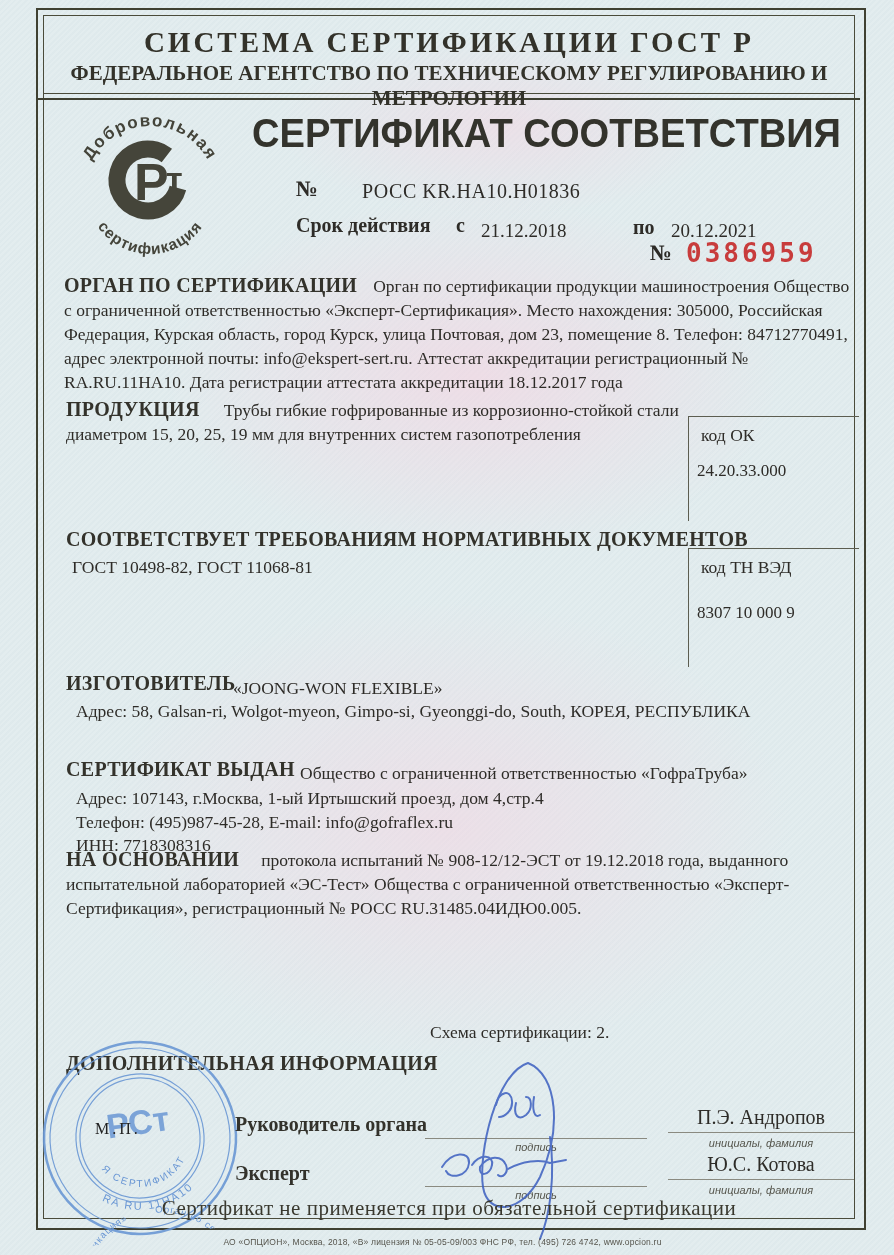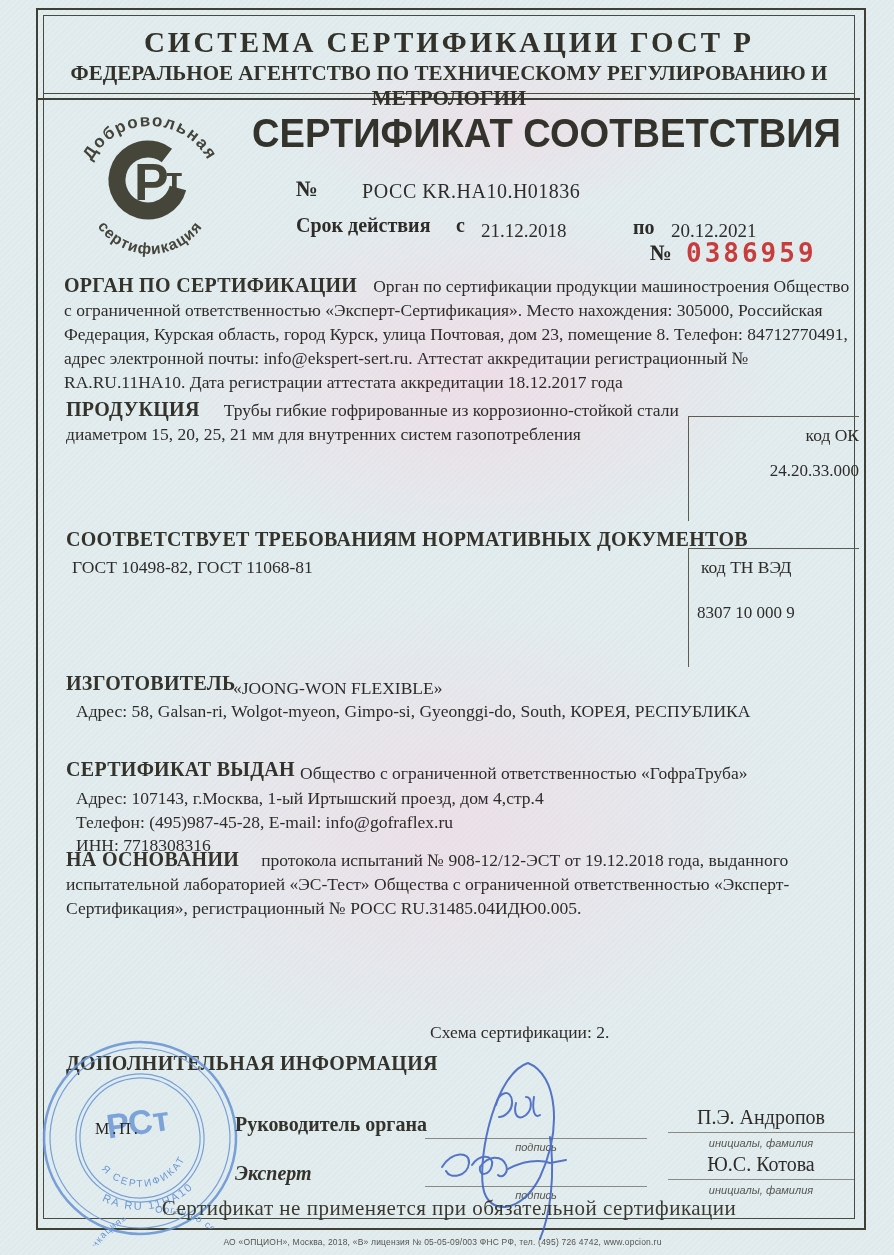--- a/index.html
+++ b/index.html
@@ -87,24 +87,24 @@
 <div class="abs validity-to-label">по</div>
 <div class="abs validity-to">20.12.2021</div>
 <div class="abs blank-no-label">№</div>
 <div class="abs blank-no">0386959</div>
 
 <p class="abs para" style="left:64px;top:272px;width:794px;margin:0;">
   <b>ОРГАН ПО СЕРТИФИКАЦИИ</b><span class="gap"></span><span>Орган по сертификации продукции машиностроения Общество с ограниченной ответственностью «Эксперт-Сертификация». Место нахождения: 305000, Российская Федерация, Курская область, город Курск, улица Почтовая, дом 23, помещение 8. Телефон: 84712770491, адрес электронной почты: info@ekspert-sert.ru. Аттестат аккредитации регистрационный № RA.RU.11НА10. Дата регистрации аттестата аккредитации 18.12.2017 года</span>
 </p>
 
 <p class="abs para" style="left:66px;top:396px;width:614px;margin:0;">
-  <b>ПРОДУКЦИЯ</b><span class="gap" style="width:24px;"></span><span>Трубы гибкие гофрированные из коррозионно-стойкой стали диаметром 15, 20, 25, 21 мм для внутренних систем газопотребления</span>
+  <b>ПРОДУКЦИЯ</b><span class="gap" style="width:24px;"></span><span>Трубы гибкие гофрированные из коррозионно-стойкой стали диаметром 15, 20, 25, 19 мм для внутренних систем газопотребления</span>
 </p>
 
-<div class="abs code-box" style="left:688px;top:416px;width:158px;height:96px;text-align:right;">
+<div class="abs code-box" style="left:688px;top:416px;width:158px;height:96px;">
   <div class="code-label">код ОК</div>
   <div class="code-val" style="margin-left:-4px;">
     <span class="block">24.20.33.000</span>
   </div>
 </div>
 
 <div class="abs sec-head" style="left:66px;top:528px;">СООТВЕТСТВУЕТ ТРЕБОВАНИЯМ НОРМАТИВНЫХ ДОКУМЕНТОВ</div>
 <div class="abs body-line" style="left:72px;top:557px;">ГОСТ 10498-82, ГОСТ 11068-81</div>
 
 <div class="abs code-box" style="left:688px;top:548px;width:158px;height:110px;">
@@ -156,21 +156,21 @@
 </div>
 <div class="abs mp">М.П.</div>
 
 <div class="abs sig-role" style="left:235px;top:1113px;">Руководитель органа</div>
 <div class="abs sig-line" style="left:425px;top:1120px;width:222px;height:18px;"></div>
 <div class="abs sig-caption" style="left:425px;top:1141px;width:222px;">подпись</div>
 <div class="abs sig-name" style="left:668px;top:1106px;width:186px;">П.Э. Андропов</div>
 <div class="abs sig-line" style="left:668px;top:1130px;width:186px;height:2px;"></div>
 <div class="abs sig-caption" style="left:668px;top:1137px;width:186px;">инициалы, фамилия</div>
 
-<div class="abs sig-role" style="left:235px;top:1162px;font-style:italic;">Эксперт</div>
+<div class="abs sig-role" style="left:235px;top:1162px;">Эксперт</div>
 <div class="abs sig-line" style="left:425px;top:1168px;width:222px;height:18px;"></div>
 <div class="abs sig-caption" style="left:425px;top:1189px;width:222px;">подпись</div>
 <div class="abs sig-name" style="left:668px;top:1153px;width:186px;">Ю.С. Котова</div>
 <div class="abs sig-line" style="left:668px;top:1177px;width:186px;height:2px;"></div>
 <div class="abs sig-caption" style="left:668px;top:1184px;width:186px;">инициалы, фамилия</div>
 
 <svg class="abs" style="left:400px;top:1045px;pointer-events:none;" width="280" height="200" viewBox="0 0 280 200">
   <g stroke="#3c5fc0" stroke-width="2" fill="none" opacity="0.85" stroke-linecap="round">
     <path d="M 128,18 C 158,30 162,85 140,132 C 122,168 88,172 83,142 C 78,108 96,28 128,18"></path>
     <path d="M 96,60 C 99,46 111,44 112,56 C 113,66 104,72 99,72"></path>

